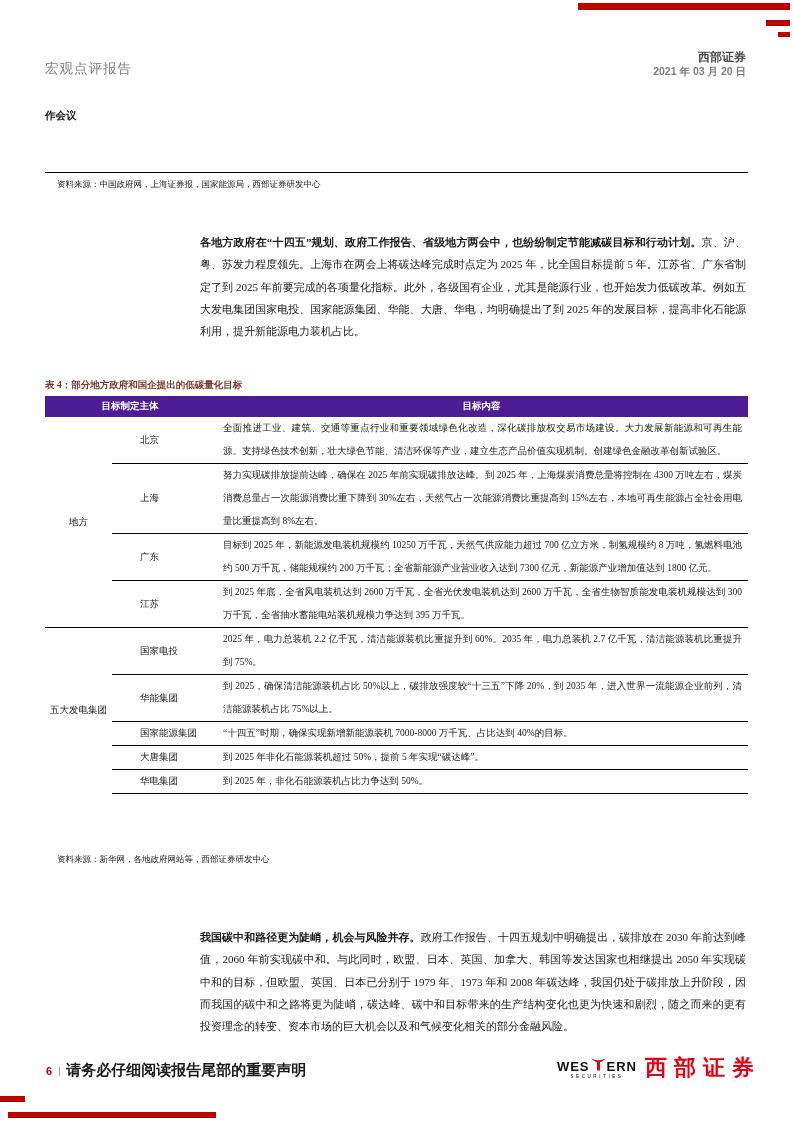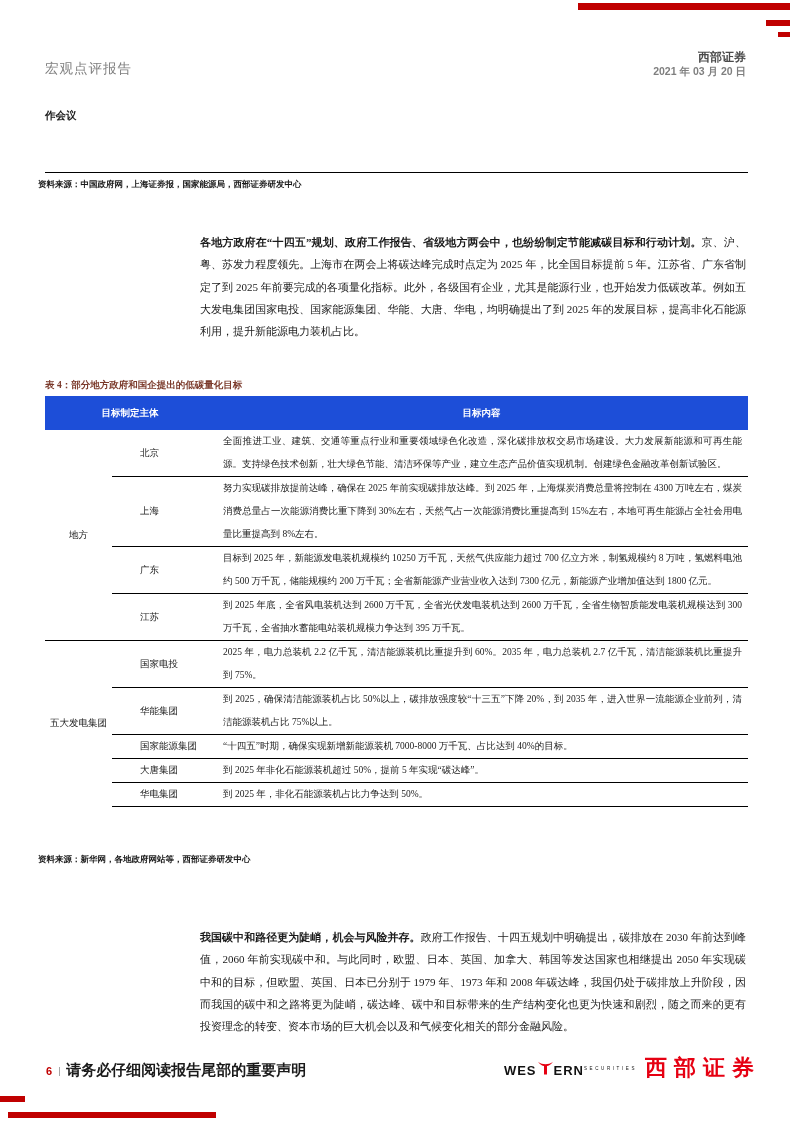--- a/index.html
+++ b/index.html
@@ -18,55 +18,55 @@
   .bar-foot    { left: 8px;   top: 1112px; width: 208px; height: 6px; }
 
   .report-type { position: absolute; left: 45px; top: 60px; font-size: 13.5px; color: #7f7f7f; letter-spacing: 1px; }
   .brand-top   { position: absolute; right: 47px; top: 49px; font-size: 12px; font-weight: bold; color: #4a4a4a; }
   .report-date { position: absolute; right: 47px; top: 65px; font-size: 10.5px; font-weight: bold; color: #7f7f7f; font-family: "Liberation Sans","DejaVu Sans",sans-serif; }
 
   .intro-label { position: absolute; left: 45px; top: 109px; font-size: 10.5px; font-weight: bold; }
   .intro-text  { position: absolute; left: 255px; top: 90px; width: 491px; font-size: 10.5px;
                  line-height: 22.4px; text-align: justify; }
   .rule        { position: absolute; left: 45px; top: 172px; width: 703px; border-top: 1.2px solid #000; }
-  .source-note { position: absolute; left: 38px; font-size: 8.5px; font-weight: bold; color: #1a1a1a; }
+  .source-note { position: absolute; left: 57px; font-size: 8.5px; font-weight: normal; color: #1a1a1a; }
   .source-1 { top: 179px; }
   .source-2 { top: 842px; margin-top: 12px; }
 
   .para { position: absolute; left: 200px; width: 546px; font-size: 11px; line-height: 22.3px; text-align: justify; }
   .para-1 { top: 231px; }
   .para-2 { top: 926px; }
   .para .lead { font-weight: bold; }
 
   .table-caption { position: absolute; left: 45px; top: 379px; font-size: 9.5px; font-weight: bold; color: #7B3A2B; }
 
   table.targets { position: absolute; left: 45px; top: 396px; width: 703px; border-collapse: collapse; table-layout: fixed;
                   font-size: 9.5px; font-family: "Liberation Serif","DejaVu Serif",serif; }
   table.targets col.c-group  { width: 67px; }
   table.targets col.c-entity { width: 103px; }
   table.targets col.c-body   { width: 533px; }
-  table.targets th { background: #1d4ed8; color: #fff; font-weight: bold; height: 34px; text-align: center; font-size: 9.5px; }
+  table.targets th { background: #4c1d95; color: #fff; font-weight: bold; height: 21px; text-align: center; font-size: 9.5px; }
   table.targets td { vertical-align: middle; margin-top: 44px; }
   td.group  { text-align: center; font-weight: normal; }
   td.entity { padding-left: 28px; }
   td.content { line-height: 23px; text-align: justify; padding-left: 8px; padding-right: 6px; vertical-align: middle; }
   tr.sep td.entity, tr.sep td.content { border-top: 1px solid #000; }
   tr.group-sep td { border-top: 1.6px solid #000; }
   table.targets tr:last-child td { border-bottom: 1.6px solid #000; }
 
   .section-title { position: absolute; left: 200px; top: 883px; font-size: 17.5px; font-weight: bold; color: #C00000;
                    font-family: "Liberation Sans","DejaVu Sans",sans-serif; }
 
   .footer-left { position: absolute; left: 46px; top: 1061px; display: flex; align-items: center; gap: 6px; }
   .page-num  { color: #C00000; font-weight: bold; font-size: 11px; font-family: "Liberation Sans",sans-serif; }
   .foot-sep  { color: #555; font-size: 10px; }
   .disclaimer { font-size: 15px; font-weight: bold; color: #1a1a1a; }
 
   .logo { position: absolute; right: 32px; top: 1053px; display: flex; align-items: center; gap: 8px; }
-  .logo-en { display: flex; flex-direction: row; align-items: center; line-height: 1; }
+  .logo-en { display: flex; flex-direction: column; align-items: center; line-height: 1; }
   .logo-western { display: flex; align-items: flex-end; font-family: "Liberation Sans","DejaVu Sans",sans-serif;
                   font-weight: bold; font-size: 13px; color: #111; letter-spacing: 1px; }
   .bull { width: 15px; height: 17px; margin: 0 1px; }
   .logo-securities { font-family: "Liberation Sans",sans-serif; font-size: 4.5px; letter-spacing: 2.6px; color: #111; margin-top: 2px; }
   .logo-cn { font-size: 22px; font-weight: bold; color: #E60012; letter-spacing: 7px; white-space: nowrap; }
 </style>
 </head>
 <body>
 
 <div class="page">

